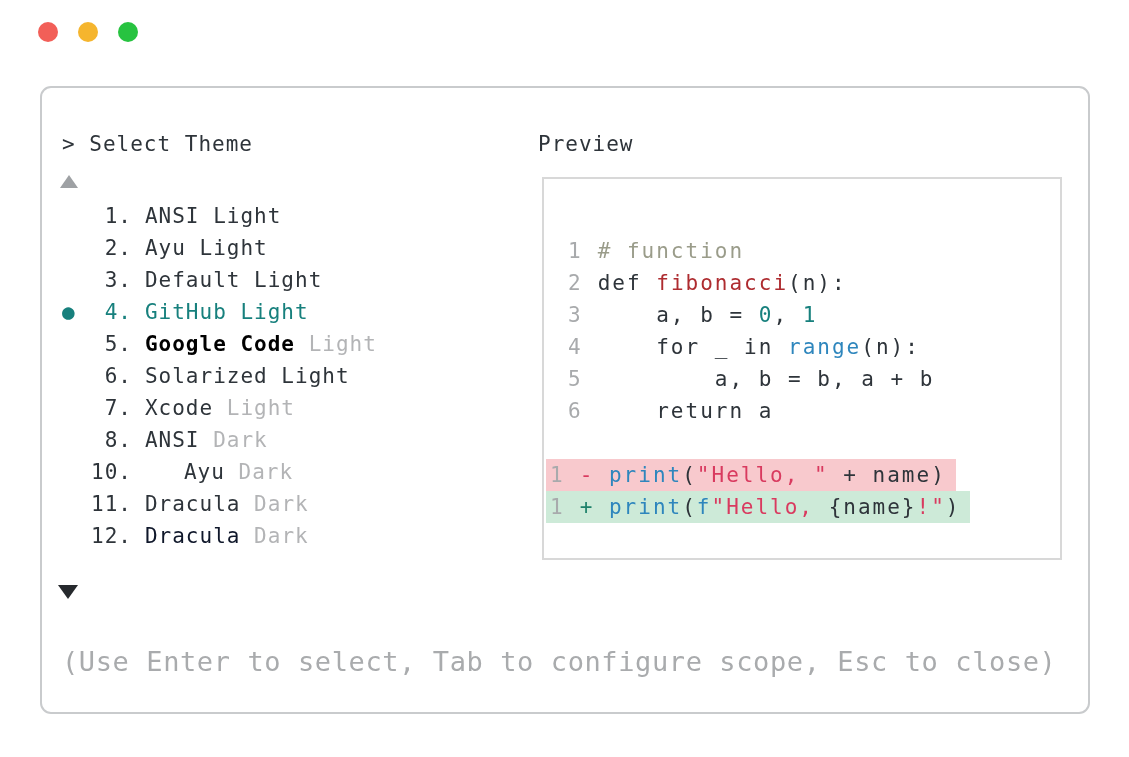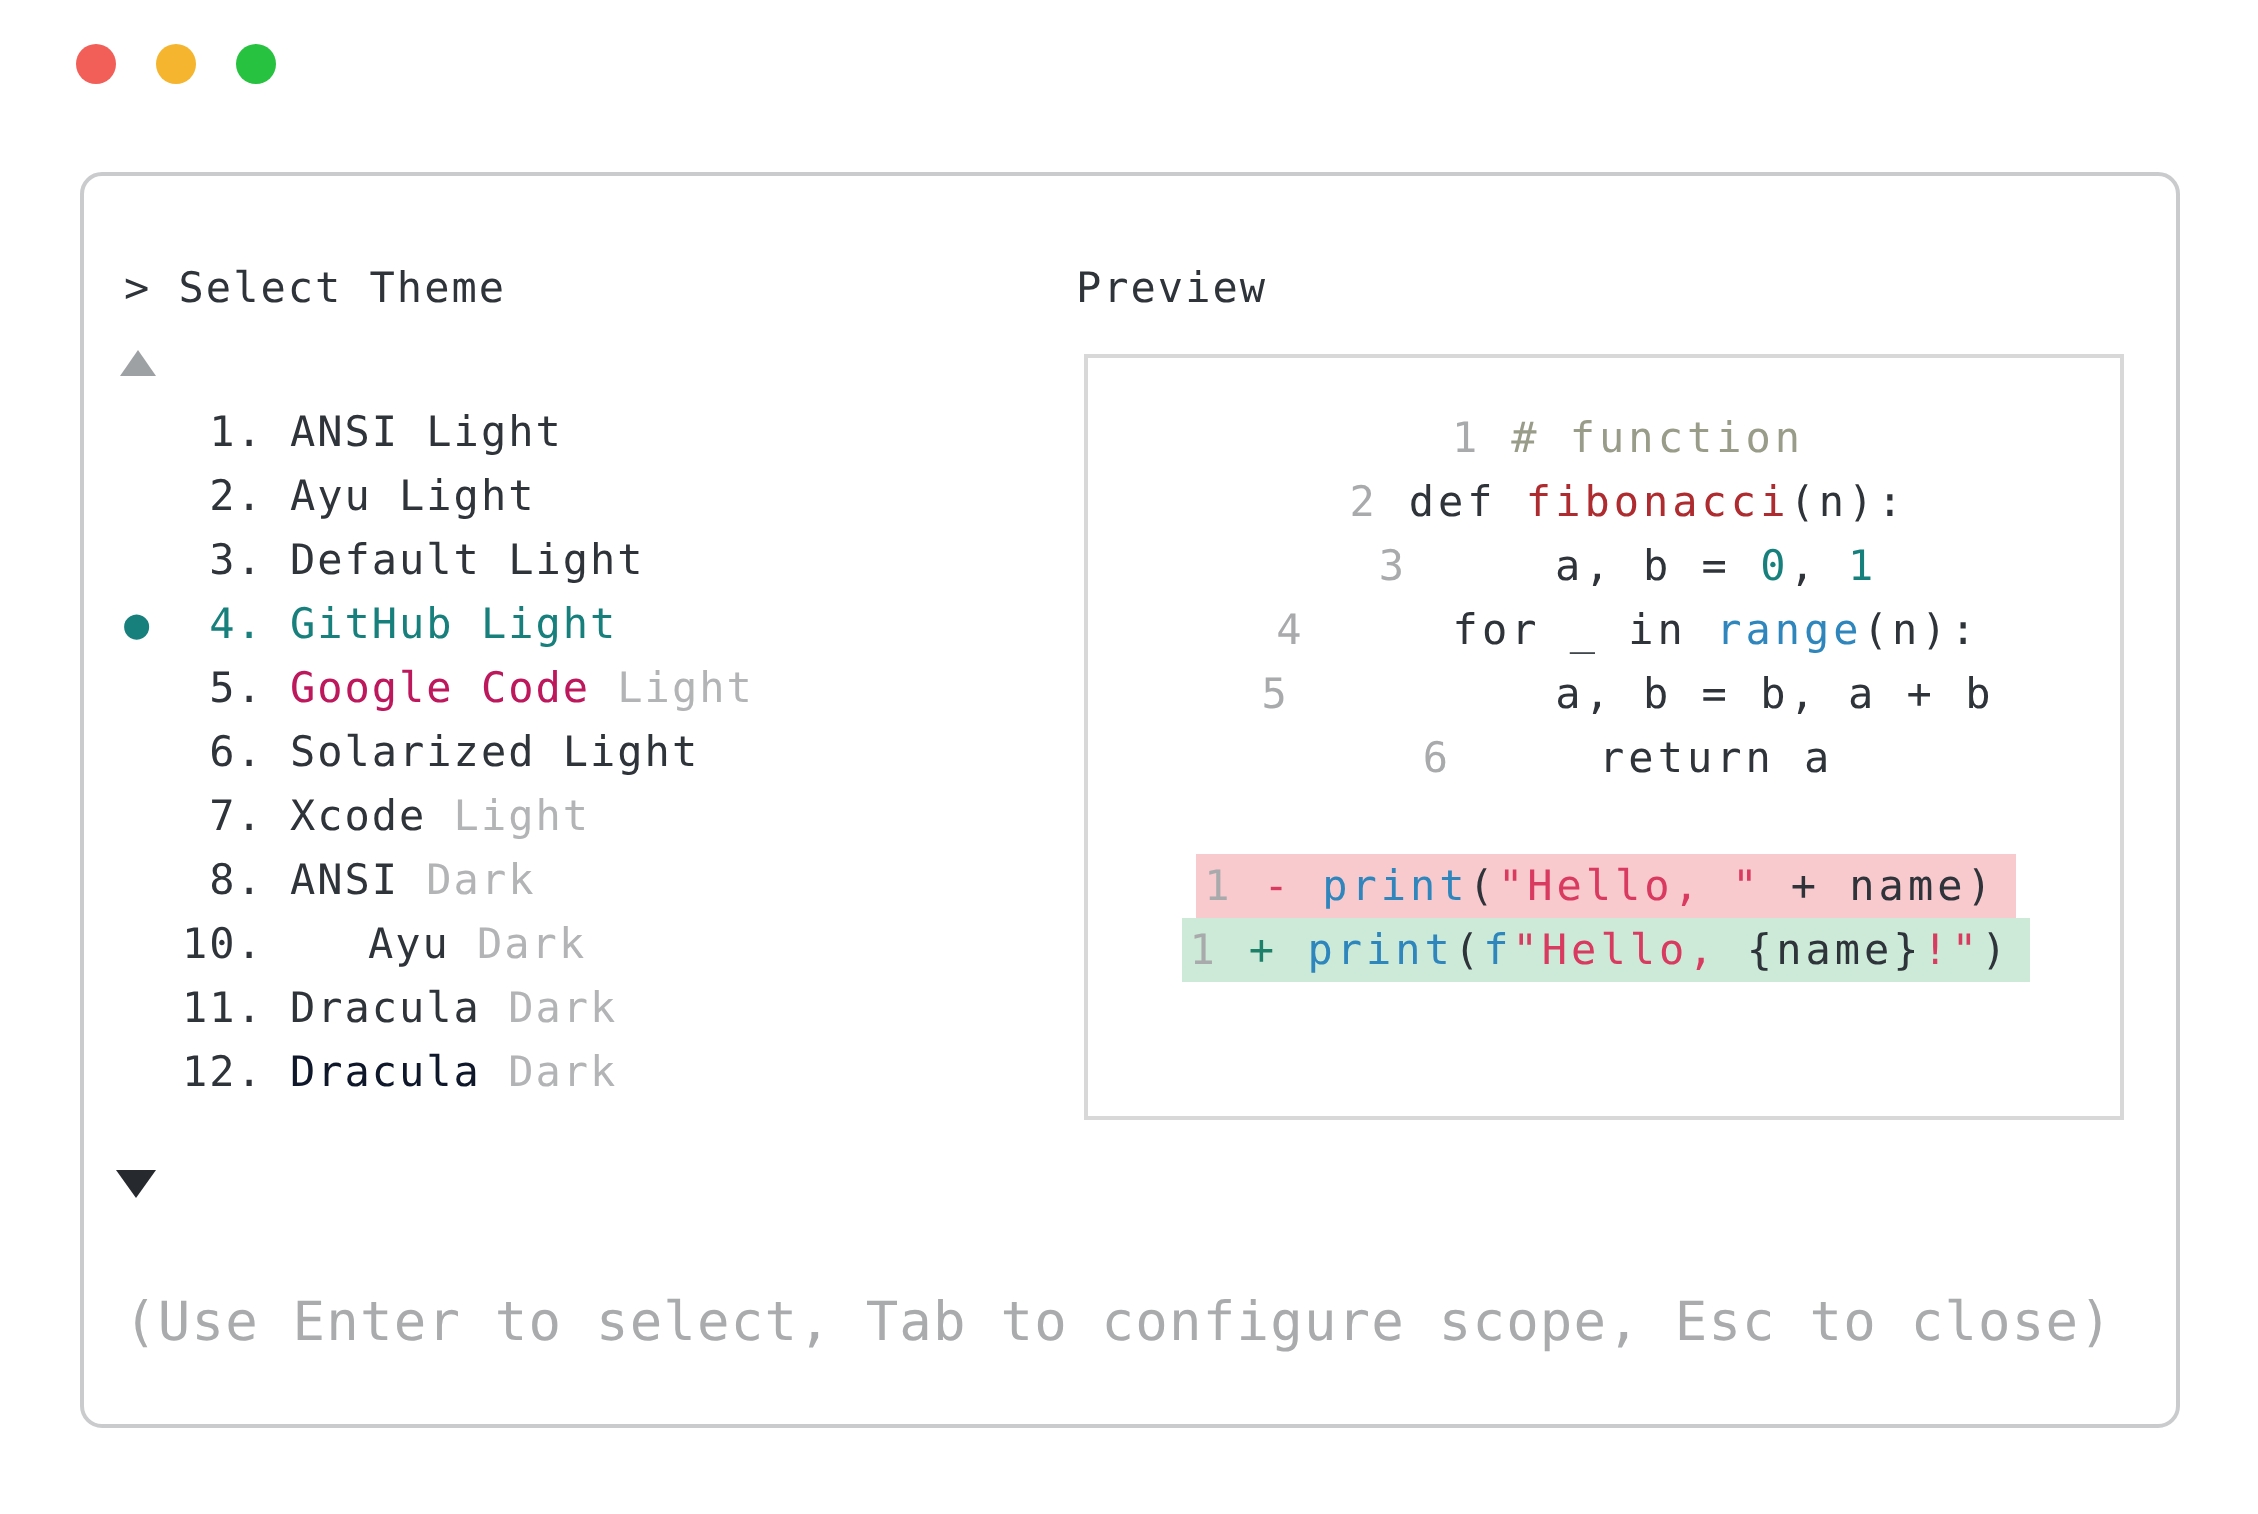--- a/index.html
+++ b/index.html
@@ -18,21 +18,21 @@
             border-left:10px solid transparent;border-right:10px solid transparent;
             border-top:14px solid var(--c,#26292d);}
   .theme-list{position:absolute;left:20px;top:112px;font-size:21px;letter-spacing:1px;}
   .theme-row{height:32px;line-height:32px;white-space:pre;}
   .bullet{display:inline-block;width:29px;}
   .tnum{margin-right:13px;}
   .footer{position:absolute;left:20px;top:558px;font-size:27px;letter-spacing:0.6px;
           color:#a9abad;white-space:pre;}
   .preview-box{position:absolute;left:500px;top:89px;width:516px;height:379px;
                background:#fff;border:2px solid #d8d8d8;}
-  .code{padding-top:24px;font-size:21px;letter-spacing:2px;text-align:center;}
+  .code{padding-top:56px;font-size:21px;letter-spacing:2px;}
   .code-line{height:32px;line-height:32px;white-space:pre;padding-left:24px;}
   .code-line.diff{padding-left:2px;}
   .hl{display:inline-block;padding:0 10px 0 4px;}
   .lnum{color:#a8aaac;margin-right:15px;}
 </style>
 </head>
 <body>
 
 <div class="stage">
 
@@ -48,21 +48,21 @@
 
     <div class="preview-label">Preview</div>
 
     <div class="arrow-up" style="--c: #9ea1a4;"></div>
 
     <div class="theme-list">
         <div class="theme-row"><span class="bullet" style="color: rgb(23, 128, 125);"></span><span class="tnum" style="color: rgb(46, 52, 58);"> 1.</span><span style="color: rgb(46, 52, 58);">ANSI Light</span><span style="color: rgb(179, 180, 182);"></span></div>
         <div class="theme-row"><span class="bullet" style="color: rgb(23, 128, 125);"></span><span class="tnum" style="color: rgb(46, 52, 58);"> 2.</span><span style="color: rgb(46, 52, 58);">Ayu Light</span><span style="color: rgb(179, 180, 182);"></span></div>
         <div class="theme-row"><span class="bullet" style="color: rgb(23, 128, 125);"></span><span class="tnum" style="color: rgb(46, 52, 58);"> 3.</span><span style="color: rgb(46, 52, 58);">Default Light</span><span style="color: rgb(179, 180, 182);"></span></div>
         <div class="theme-row"><span class="bullet" style="color: rgb(23, 128, 125);">●</span><span class="tnum" style="color: rgb(23, 128, 125);"> 4.</span><span style="color: rgb(23, 128, 125);">GitHub Light</span><span style="color: rgb(179, 180, 182);"></span></div>
-        <div class="theme-row"><span class="bullet" style="color: rgb(23, 128, 125);"></span><span class="tnum" style="color: rgb(46, 52, 58);"> 5.</span><span style="color: #be185d;">Google Code</span><span style="color: rgb(179, 180, 182);"> Light</span></div>
+        <div class="theme-row"><span class="bullet" style="color: rgb(23, 128, 125);"></span><span class="tnum" style="color: rgb(46, 52, 58);"> 5.</span><span style="color: #000000; font-weight: bold;">Google Code</span><span style="color: rgb(179, 180, 182);"> Light</span></div>
         <div class="theme-row"><span class="bullet" style="color: rgb(23, 128, 125);"></span><span class="tnum" style="color: rgb(46, 52, 58);"> 6.</span><span style="color: rgb(46, 52, 58);">Solarized Light</span><span style="color: rgb(179, 180, 182);"></span></div>
         <div class="theme-row"><span class="bullet" style="color: rgb(23, 128, 125);"></span><span class="tnum" style="color: rgb(46, 52, 58);"> 7.</span><span style="color: rgb(46, 52, 58);">Xcode</span><span style="color: rgb(179, 180, 182);"> Light</span></div>
         <div class="theme-row"><span class="bullet" style="color: rgb(23, 128, 125);"></span><span class="tnum" style="color: rgb(46, 52, 58);"> 8.</span><span style="color: rgb(46, 52, 58);">ANSI</span><span style="color: rgb(179, 180, 182);"> Dark</span></div>
         <div class="theme-row"><span class="bullet" style="color: rgb(23, 128, 125);"></span><span class="tnum" style="color: rgb(46, 52, 58);">10.</span><span style="color: rgb(46, 52, 58); margin-left: 39px;">Ayu</span><span style="color: rgb(179, 180, 182);"> Dark</span></div>
         <div class="theme-row"><span class="bullet" style="color: rgb(23, 128, 125);"></span><span class="tnum" style="color: rgb(46, 52, 58);">11.</span><span style="color: rgb(46, 52, 58);">Dracula</span><span style="color: rgb(179, 180, 182);"> Dark</span></div>
         <div class="theme-row"><span class="bullet" style="color: rgb(23, 128, 125);"></span><span class="tnum" style="color: rgb(46, 52, 58);">12.</span><span style="color: #0f172a;">Dracula</span><span style="color: rgb(179, 180, 182);"> Dark</span></div>
       </div>
 
     <div class="arrow-down" style="--c: #26292d;"></div>
 

